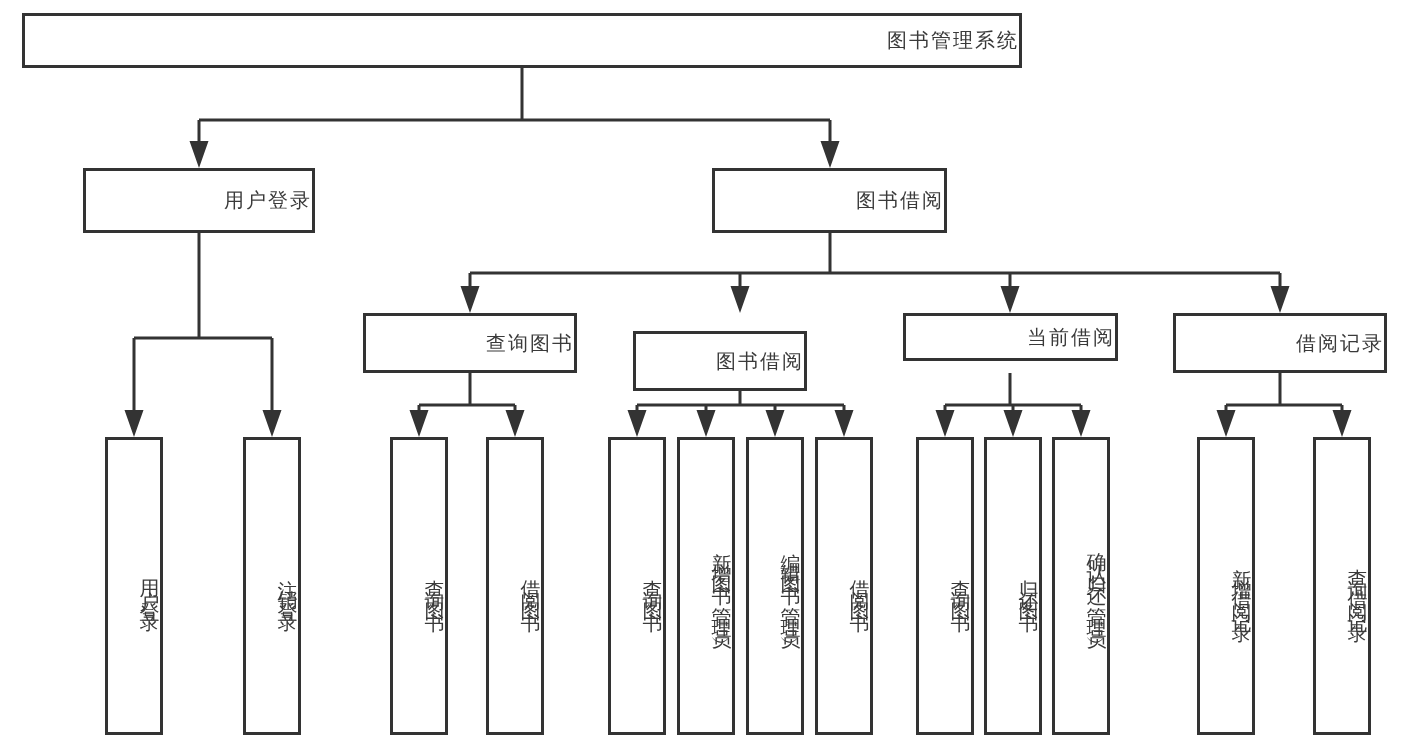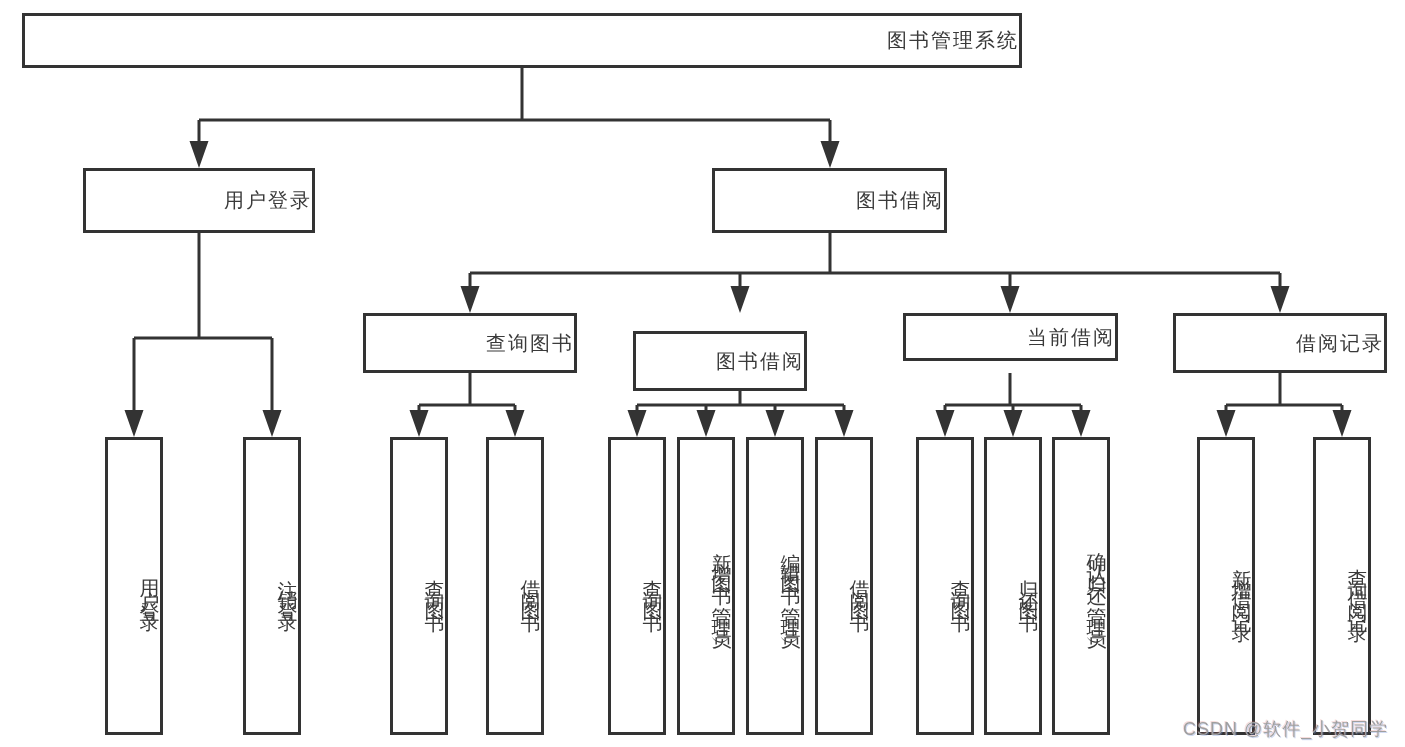--- a/index.html
+++ b/index.html
@@ -166,15 +166,14 @@
     <span class="label-v">确认归还（管理员）</span>
   </div>
 
   <div class="node leaf" style="left:1197px; top:437px; width:58px; height:298px;">
     <span class="label-v">新增借阅记录</span>
   </div>
   <div class="node leaf" style="left:1313px; top:437px; width:58px; height:298px;">
     <span class="label-v">查询借阅记录</span>
   </div>
 
-  <div class="watermark">CSDN @软件_小贺同学</div>
 
 </div>
 
 </body></html>

